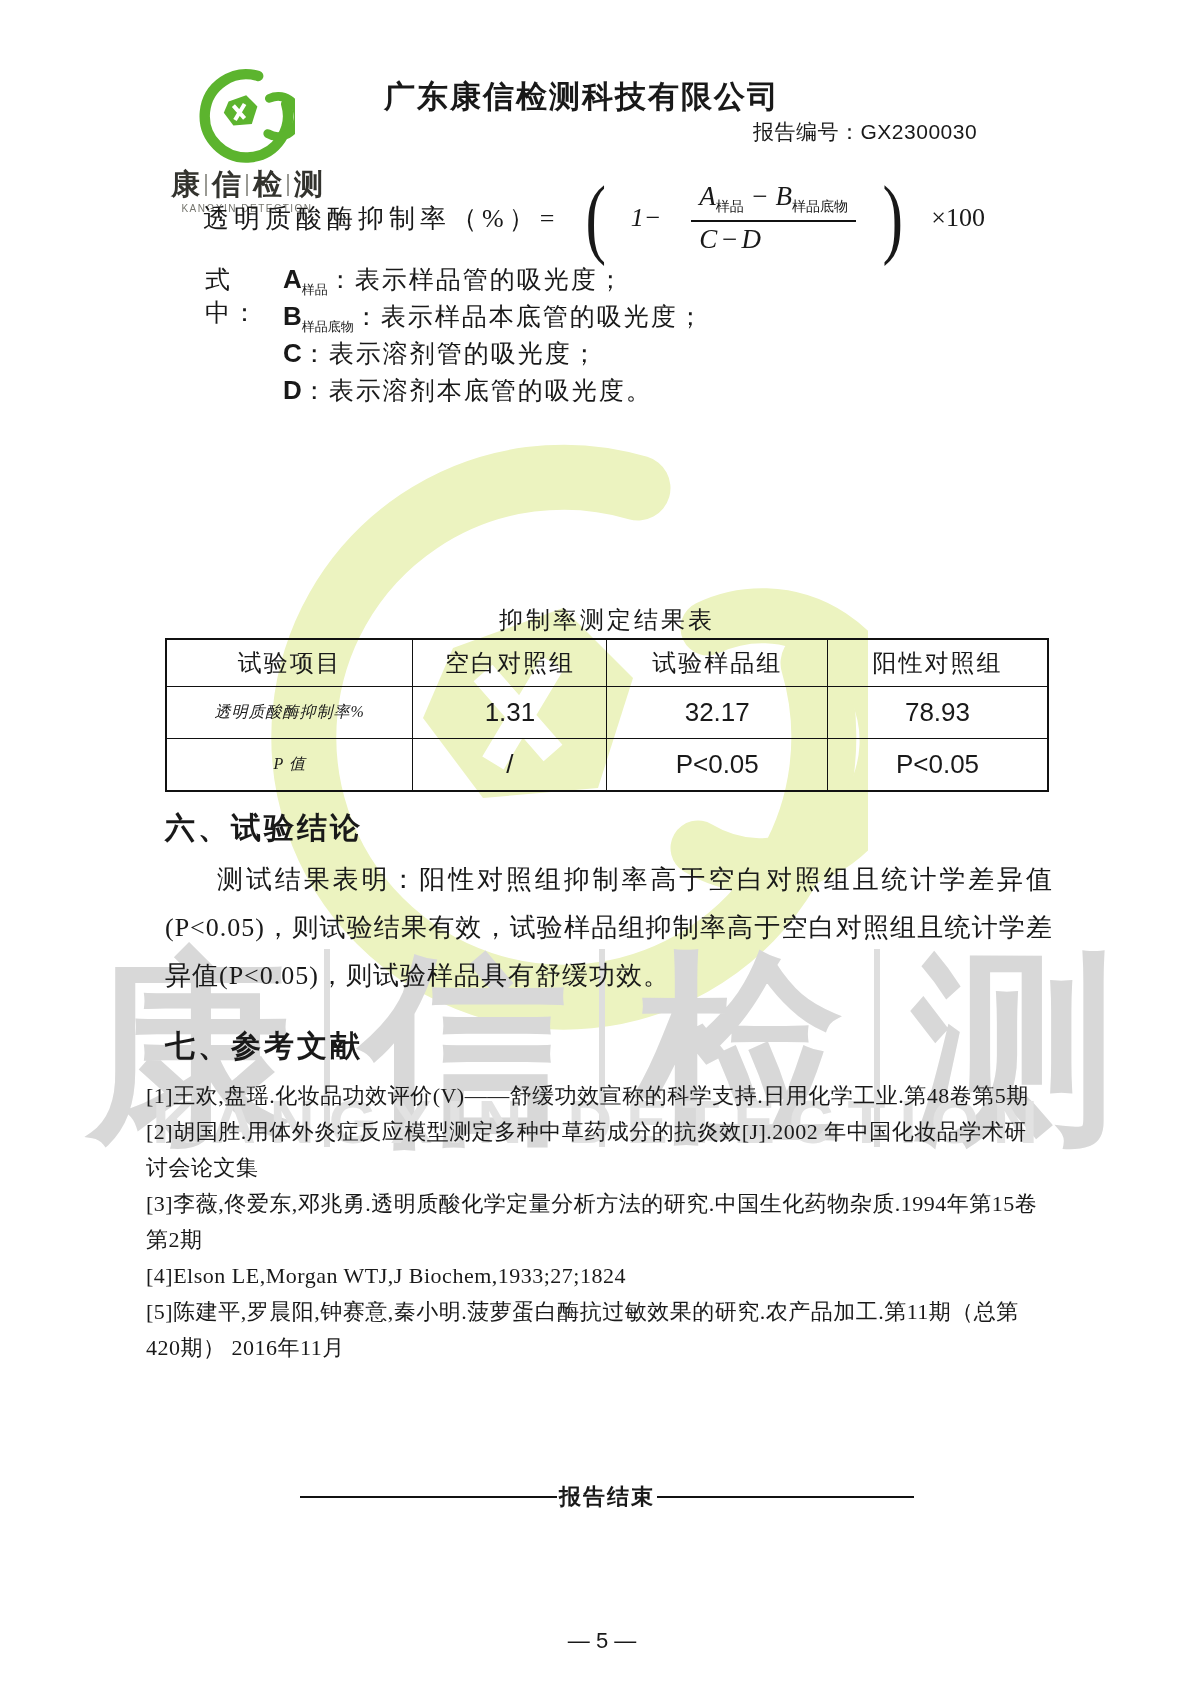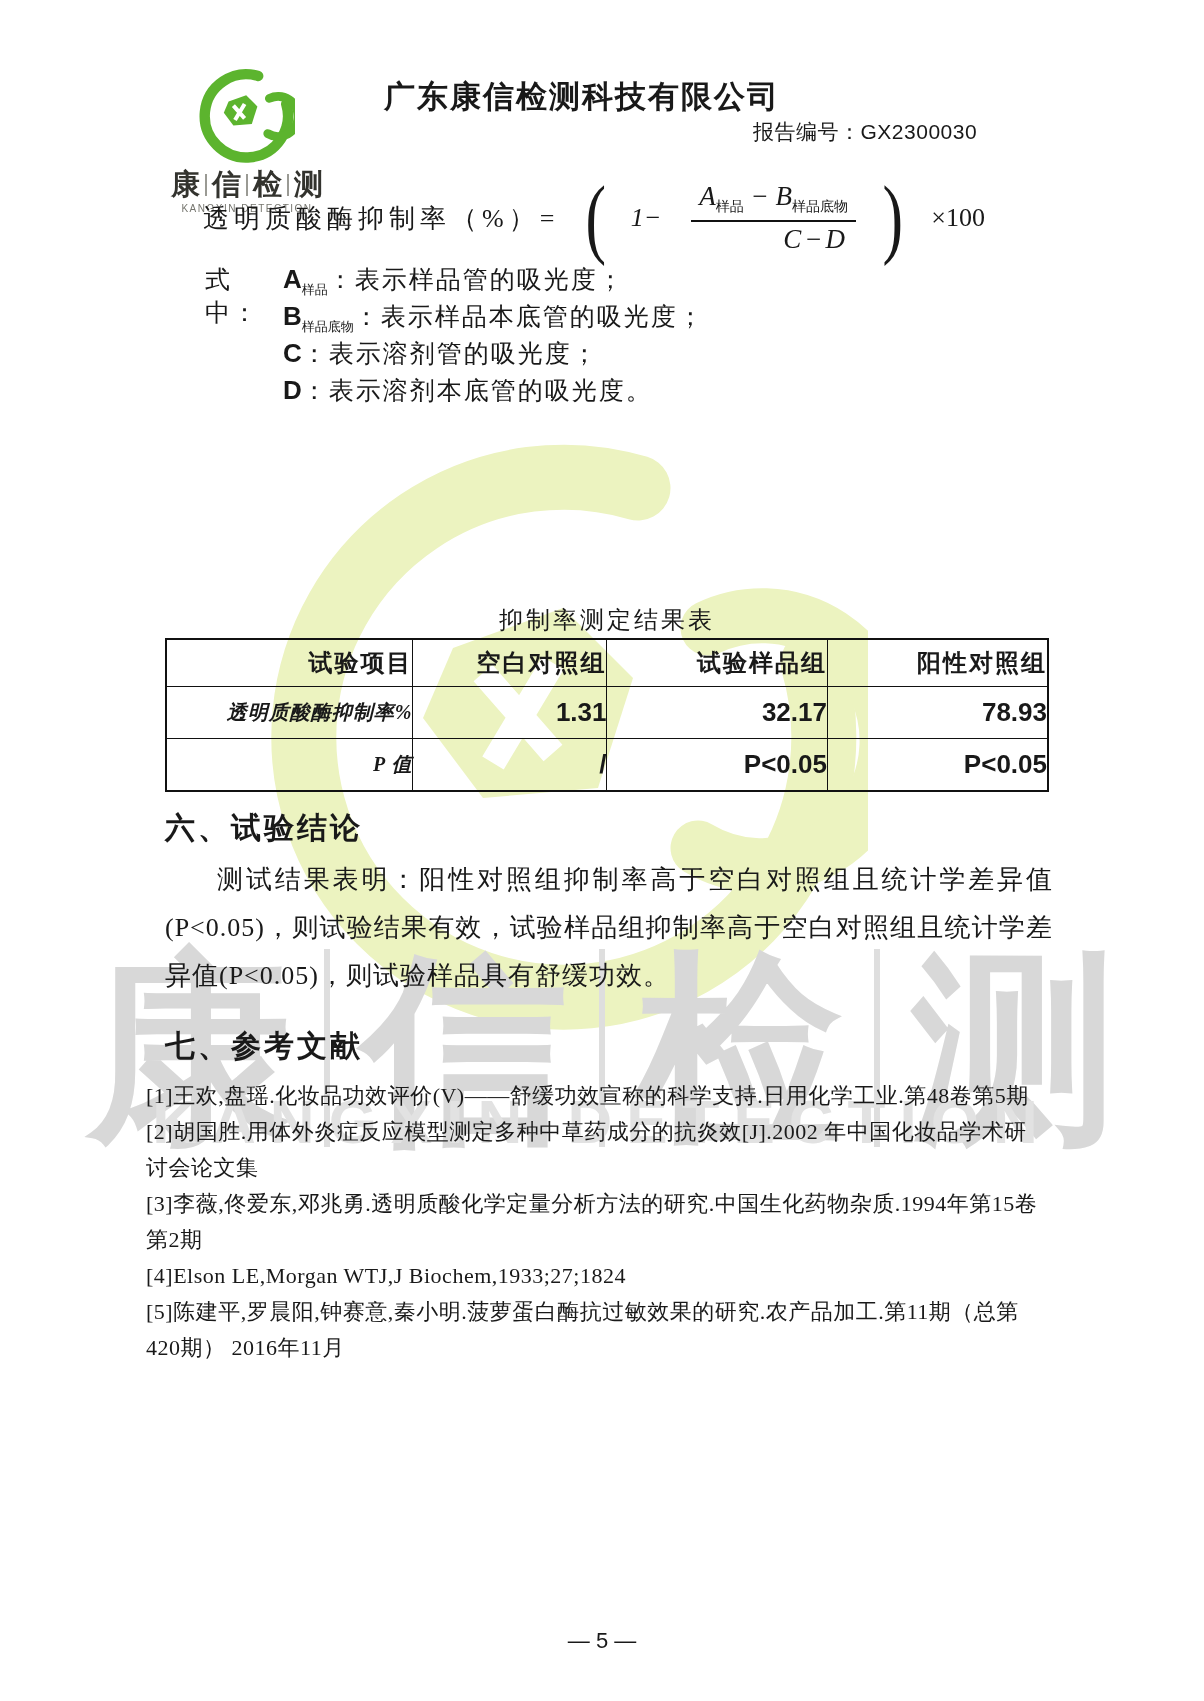--- a/index.html
+++ b/index.html
@@ -42,21 +42,21 @@
   .report-no{
     position:absolute;left:753px;top:118px;z-index:2;
     font-family:"Liberation Sans", sans-serif;font-weight:normal;font-size:21px;letter-spacing:0.5px;
   }
   
   .formula{position:absolute;left:203px;top:170px;height:96px;display:flex;align-items:center;z-index:2;font-size:26px;gap:22px;}
   .f-lhs{letter-spacing:5px;margin-right:4px;}
   .paren{font-family:"Liberation Serif", serif;font-size:88px;font-weight:400;
     transform:scaleX(0.7);line-height:0.9;margin:0 -4px;}
   .f-one{margin:0 4px 0 2px;font-style:italic;font-family:"Liberation Serif", serif;}
-  .frac{display:inline-flex;flex-direction:column;align-items:flex-end;margin:0 4px;vertical-align:middle;}
+  .frac{display:inline-flex;flex-direction:column;align-items:flex-start;margin:0 4px;vertical-align:middle;}
   .frac .num,.frac .den{padding:0 8px;font-style:italic;font-size:27px;}
   .frac .num{border-bottom:2px solid #111;padding-bottom:3px;}
   .frac .den{padding-top:2px;letter-spacing:3px;}
   .frac sub{font-size:14px;font-style:normal;letter-spacing:0;}
   .f-times{margin-left:6px;text-align:center;}
   
   .defs{position:absolute;left:205px;top:263px;z-index:2;font-size:25px;}
   .def-row{display:flex;align-items:baseline;height:37px;}
   .def-prefix{width:78px;letter-spacing:2px;}
   .def-sym{font-family:"Liberation Sans", sans-serif;font-weight:bold;font-size:26px;}
@@ -69,27 +69,27 @@
     text-indent:2em;text-align:justify;
   }
   
   .tbl-title{position:absolute;left:165px;top:604px;width:884px;text-align:center;z-index:2;
     font-size:24px;letter-spacing:3px;}
   table.results{
     position:absolute;left:165px;top:638px;width:884px;z-index:2;
     border-collapse:collapse;table-layout:fixed;background:transparent;
   }
   table.results th,table.results td{
-    border:1.6px solid #111;text-align:right;vertical-align:middle;
-    font-weight:bold;padding:0;
+    border:1.6px solid #111;text-align:center;vertical-align:middle;
+    font-weight:normal;padding:0;
   }
   table.results{border:2.5px solid #111;}
   table.results th{height:46px;font-size:24px;letter-spacing:2px;}
   table.results td{height:51px;}
-  td.cell-label{font-size:20px;font-style:italic;letter-spacing:1px;}
+  td.cell-label{font-size:16px;font-style:italic;letter-spacing:1px;}
   td.cell-num{font-family:"Liberation Sans", sans-serif;font-size:26px;}
   .col1{width:28%;}.col2{width:22%;}.col3{width:25%;}.col4{width:25%;}
   
   .sec-heading{position:absolute;left:165px;z-index:2;margin:0;
     font-size:30px;font-weight:bold;letter-spacing:3px;}
   #sec6{top:808px;}
   #sec7{top:1026px;}
   .concl{
     position:absolute;left:165px;top:856px;width:888px;z-index:2;margin:0;
     font-size:26px;line-height:48px;letter-spacing:1px;text-indent:2em;text-align:justify;
@@ -222,15 +222,20 @@
 
   <h2 class="sec-heading" id="sec7">七、参考文献</h2>
   <div class="refs">
     <p>[1]王欢,盘瑶.化妆品功效评价(V)——舒缓功效宣称的科学支持.日用化学工业.第48卷第5期</p>
     <p>[2]胡国胜.用体外炎症反应模型测定多种中草药成分的抗炎效[J].2002 年中国化妆品学术研讨会论文集</p>
     <p>[3]李薇,佟爱东,邓兆勇.透明质酸化学定量分析方法的研究.中国生化药物杂质.1994年第15卷第2期</p>
     <p>[4]Elson LE,Morgan WTJ,J Biochem,1933;27;1824</p>
     <p>[5]陈建平,罗晨阳,钟赛意,秦小明.菠萝蛋白酶抗过敏效果的研究.农产品加工.第11期（总第420期） 2016年11月</p>
   </div>
 
+  <div class="end-line">
+    <span class="rule"></span>
+    <span class="end-text">报告结束</span>
+    <span class="rule"></span>
+  </div>
   <div class="page-no">— 5 —</div>
 
 </div>
 
 </body></html>

